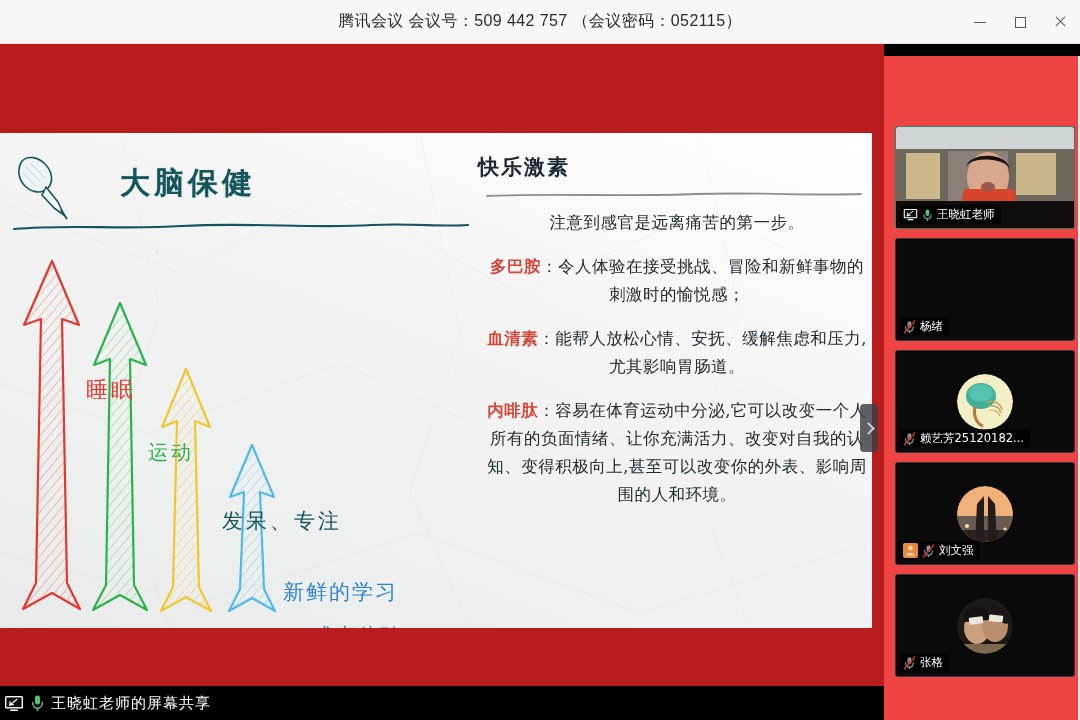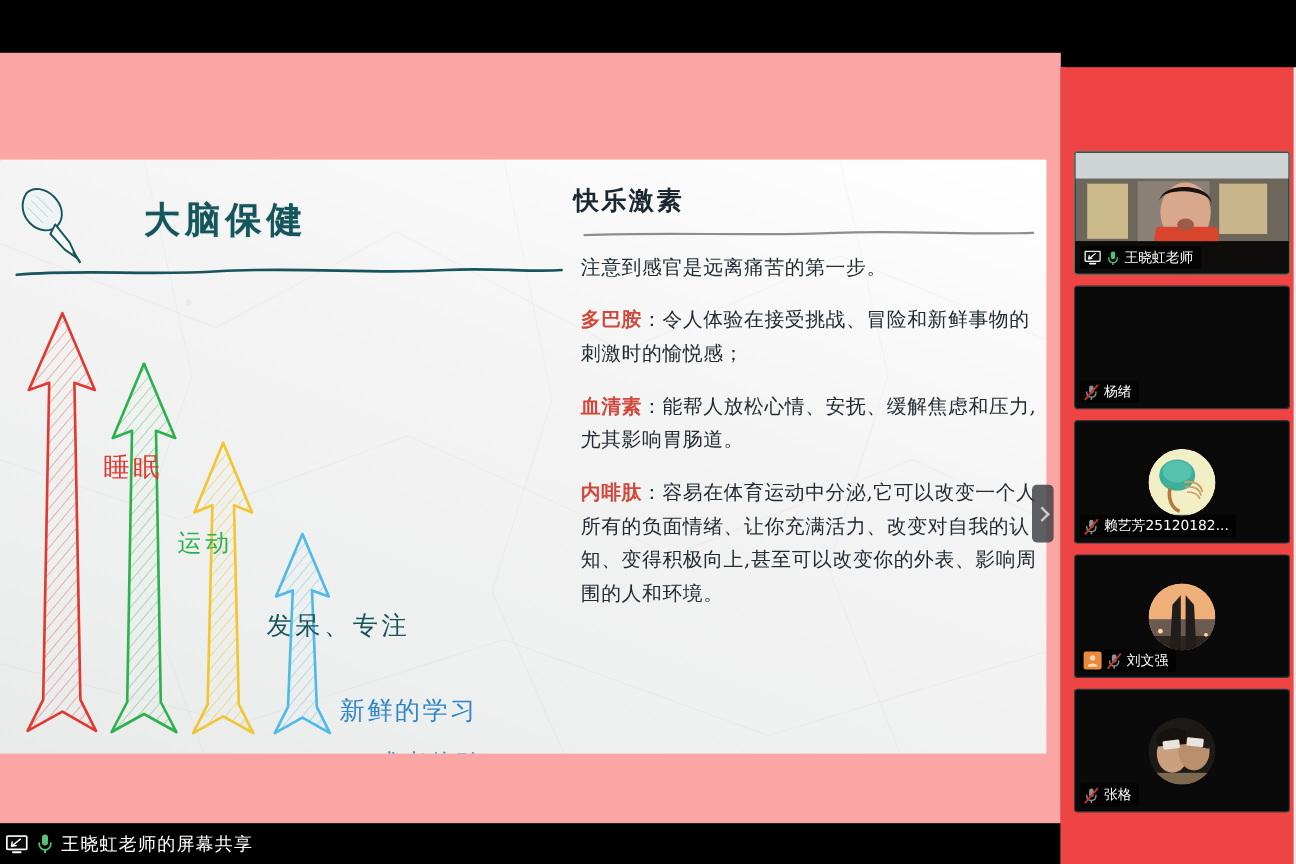--- a/index.html
+++ b/index.html
@@ -32,21 +32,21 @@
   .glyph-max{width:11px;height:11px;border:1.4px solid #5a5a5a;display:block;box-sizing:border-box;}
   .glyph-close{position:relative;width:12px;height:12px;display:block;}
   .glyph-close:before,.glyph-close:after{
     content:"";position:absolute;left:0;top:5px;width:13px;height:1.4px;background:#5a5a5a;
   }
   .glyph-close:before{transform:rotate(45deg);}
   .glyph-close:after{transform:rotate(-45deg);}
 
   
   .stage{
-    position:absolute;left:0;top:44px;width:884px;height:676px;background:#fca5a5;
+    position:absolute;left:0;top:44px;width:884px;height:676px;background:#b91c1c;
     overflow:hidden;
   }
   .slide{
     position:absolute;left:0;top:89px;width:872px;height:495px;
     background:
       radial-gradient(circle at 18% 24%, rgba(0,0,0,.035) 0 2px, transparent 3px),
       linear-gradient(118deg,rgba(0,0,0,.035) 0 1px,transparent 1px 40%),
       linear-gradient(-64deg,rgba(0,0,0,.03) 0 1px,transparent 1px 55%),
       linear-gradient(155deg,rgba(0,0,0,.028) 0 1px,transparent 1px 60%),
       linear-gradient(200deg,#ffffff 0%,#f3f4f3 40%,#eef0ef 75%,#e9ebea 100%);
@@ -77,21 +77,21 @@
 
   
   .slide-right{position:absolute;left:478px;top:0;width:394px;height:495px;}
   .r-title{
     position:absolute;left:0;right:0;top:20px;text-align:left;
     font-size:21px;font-weight:bold;color:#1a2733;letter-spacing:2px;
     font-family:"DejaVu Sans","Liberation Sans",sans-serif;
   }
   .r-rule{position:absolute;left:8px;top:58px;width:376px;height:8px;}
   .r-body{position:absolute;left:6px;top:76px;width:386px;
-    font-family:"DejaVu Serif","Liberation Serif",serif;color:#222b33;}
+    font-family:"DejaVu Serif","Liberation Serif",serif;color:#222b33;text-align:center;}
   .r-p{font-size:16.5px;line-height:28px;margin:0 0 16px 0;letter-spacing:.5px;}
   .kw{color:#d2473c;font-weight:bold;}
 
   
   .collapse-handle{
     position:absolute;left:860px;top:360px;width:18px;height:48px;
     background:rgba(60,62,66,.82);border-radius:4px;
     display:flex;align-items:center;justify-content:center;
   }
   .chev{width:7px;height:7px;border-top:2px solid #c9ccd1;border-right:2px solid #c9ccd1;
@@ -132,20 +132,34 @@
     width:15px;height:15px;background:#e98a3c;border-radius:2px;
     display:flex;align-items:center;justify-content:center;flex:0 0 auto;
   }
   .panel-scroll-edge{position:absolute;right:0;top:0;width:2px;height:676px;background:#e9e9ea;}
 </style>
 </head>
 <body>
 
 <div class="app">
 
+  <div class="titlebar">
+    <div class="title-text">腾讯会议 会议号：509 442 757 （会议密码：052115）</div>
+    <div class="win-controls">
+      <div class="win-btn">
+        <span class="glyph-min"></span>
+      </div>
+      <div class="win-btn">
+        <span class="glyph-max"></span>
+      </div>
+      <div class="win-btn close">
+        <span class="glyph-close"></span>
+      </div>
+    </div>
+  </div>
 
   <div class="stage">
 
     <div class="slide">
 
       <svg class="paper-creases" viewBox="0 0 872 495" preserveAspectRatio="none">
         <g stroke="#000" stroke-opacity="0.05" fill="none" stroke-width="1">
           <path d="M0 70 L180 140 L330 60 L520 160 L700 80 L872 150"></path>
           <path d="M0 250 L150 300 L340 230 L560 330 L760 250 L872 300"></path>
           <path d="M0 420 L200 470 L420 400 L640 480 L872 410"></path>

